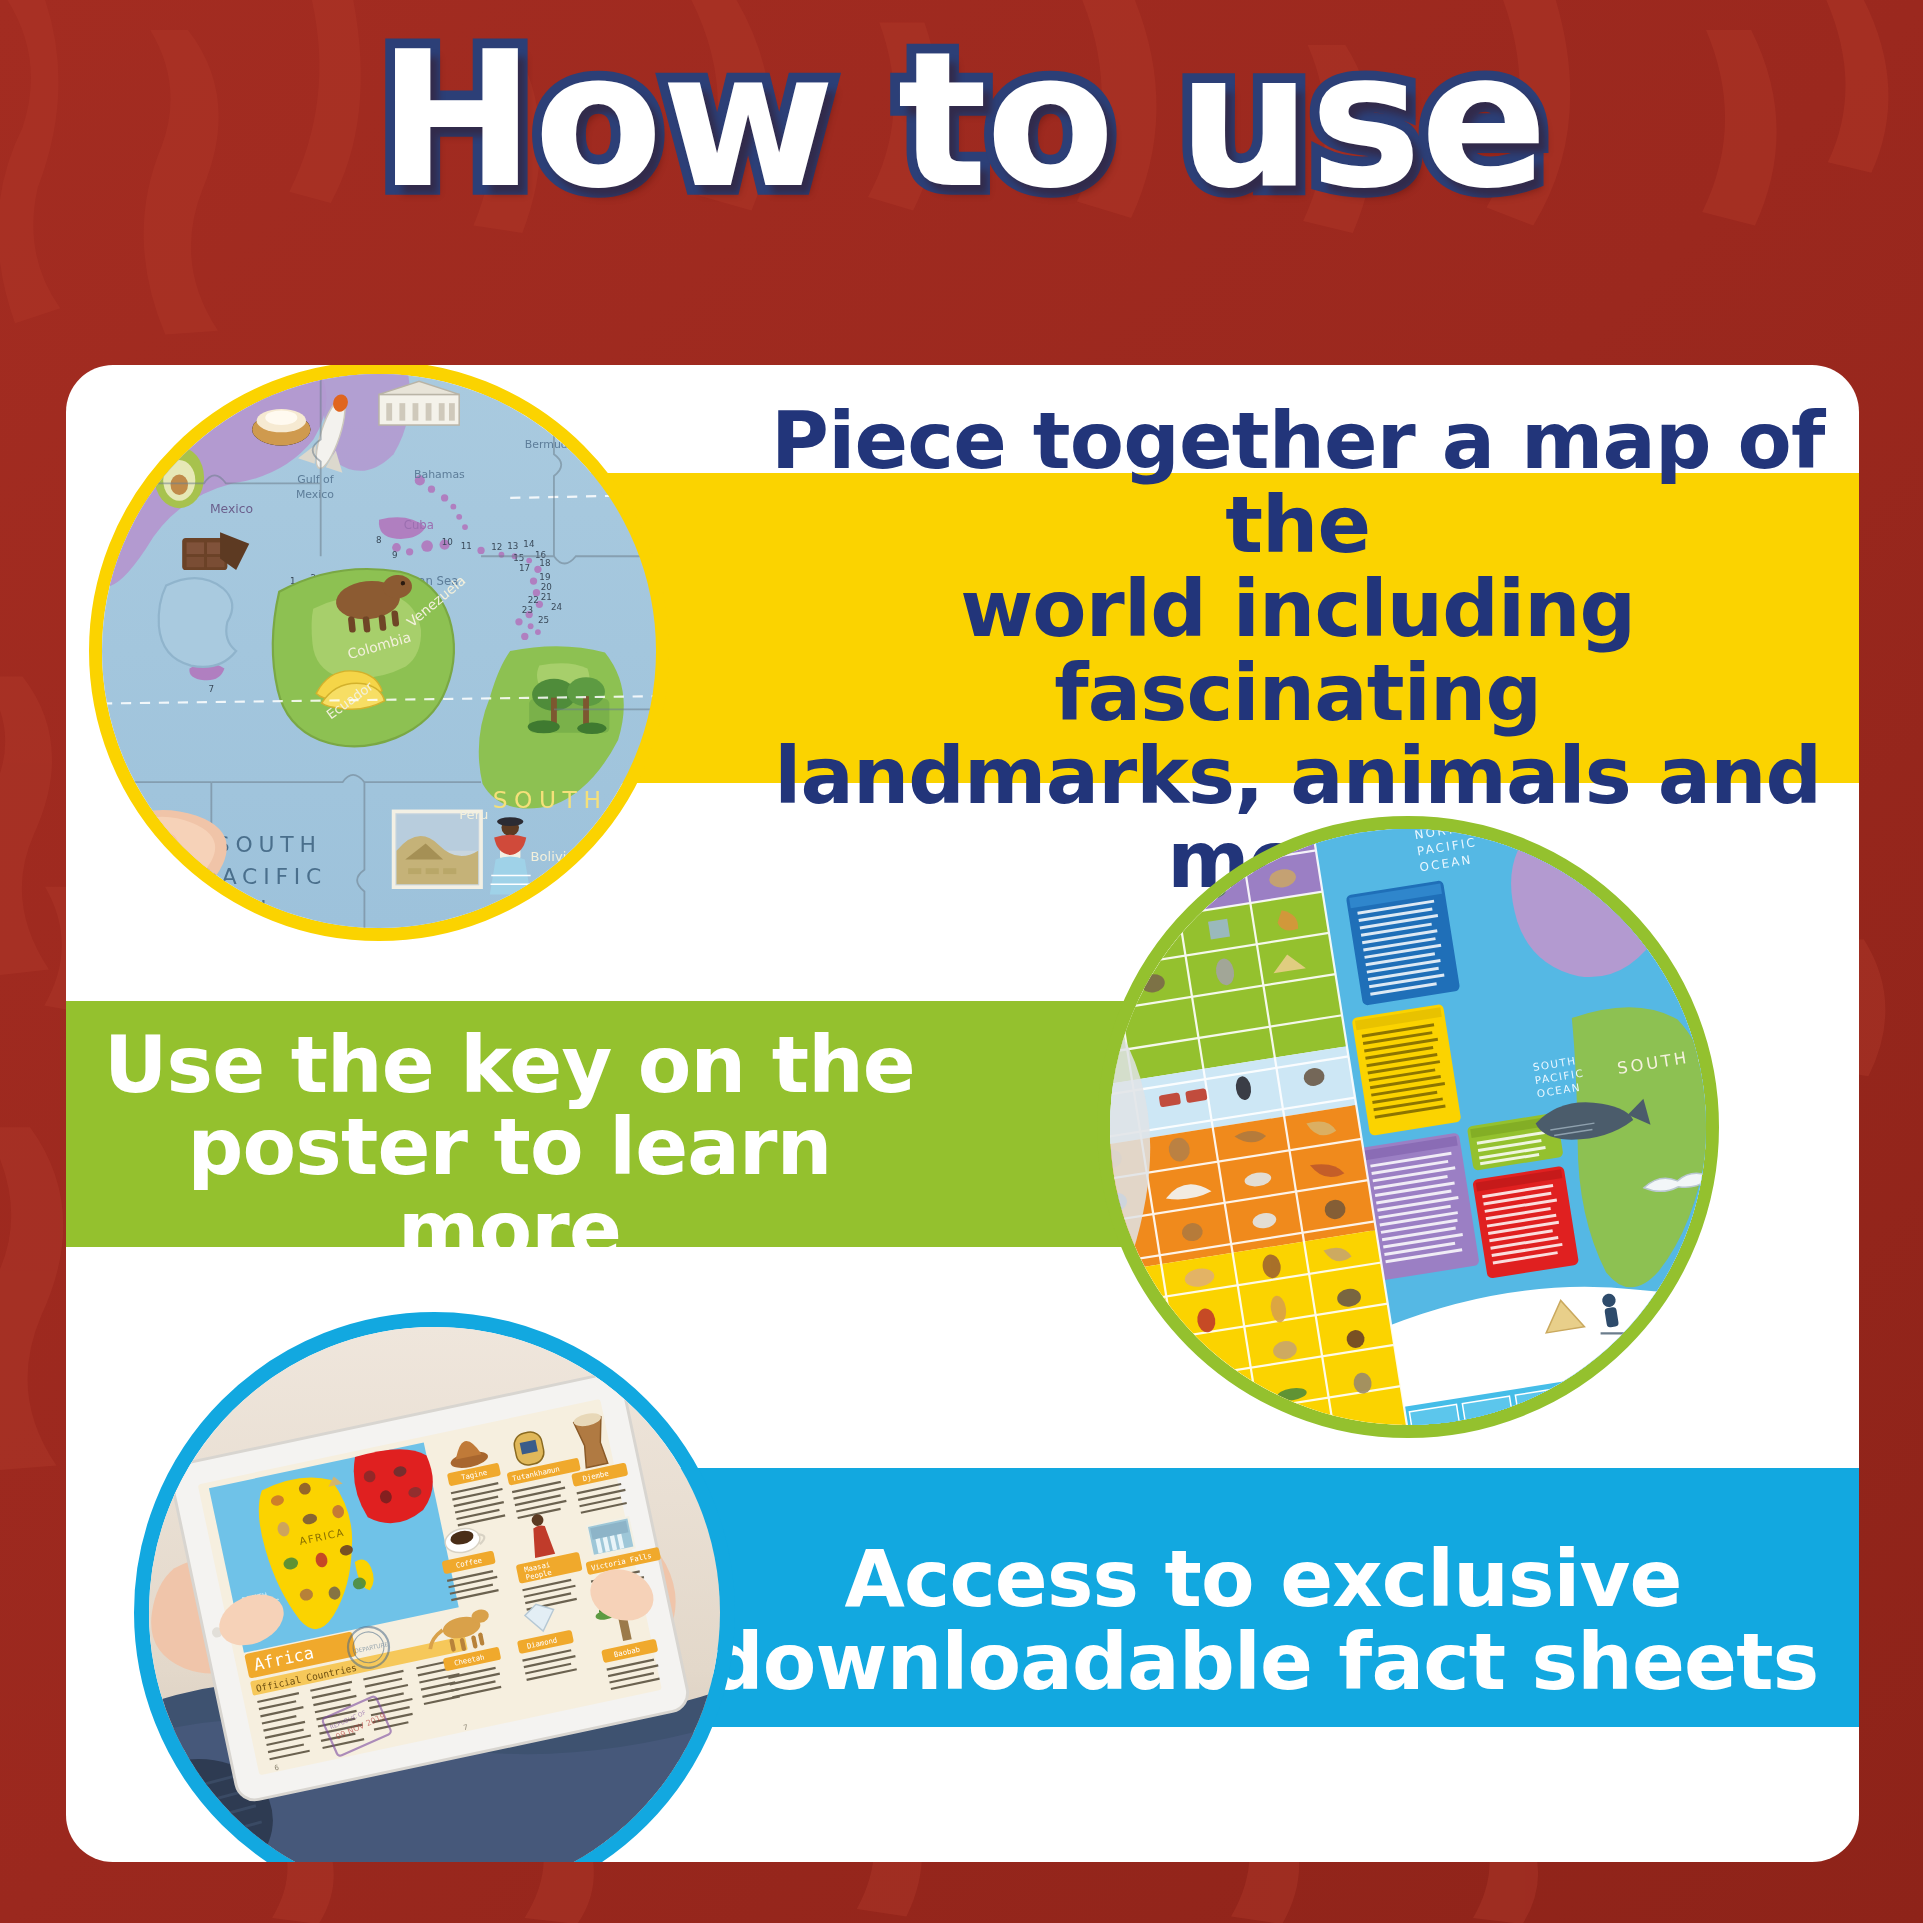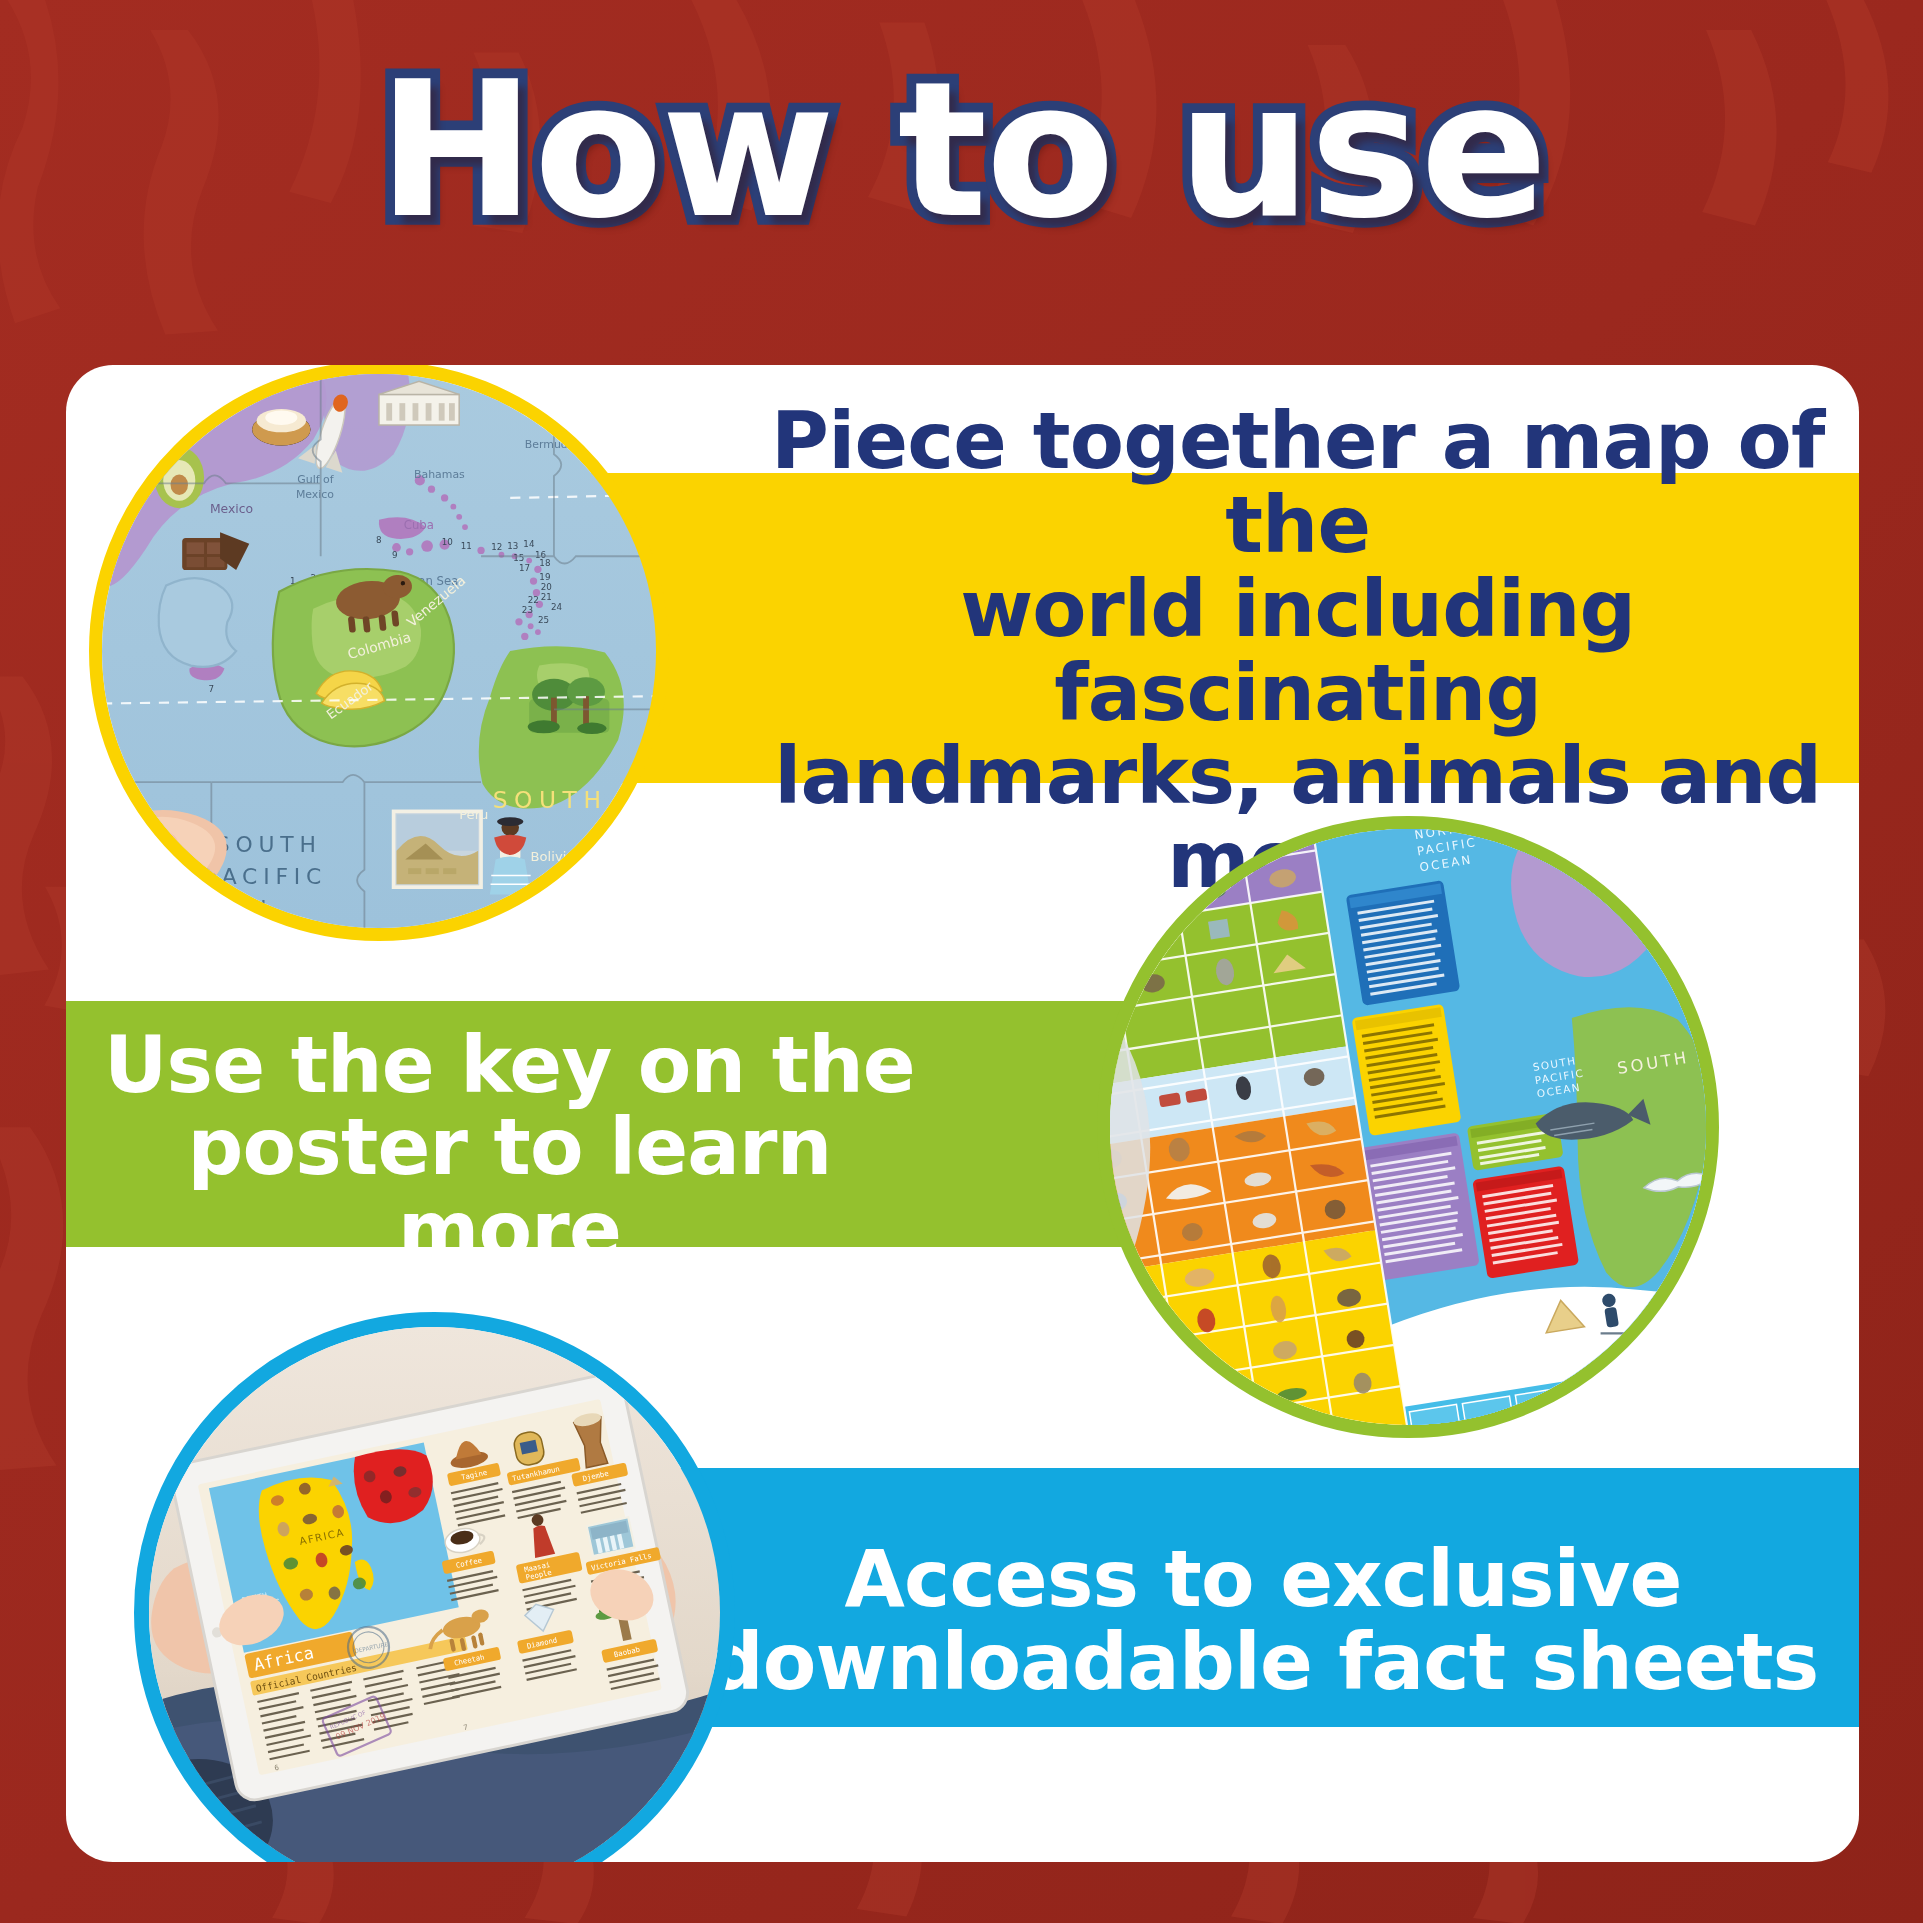--- a/index.html
+++ b/index.html
@@ -12,21 +12,21 @@
     position:relative;
   }
 
   
   .bg-root{position:absolute;inset:0;background:#9e2a20;overflow:hidden;}
   .bg-texture{position:absolute;inset:0;opacity:1;}
 
   
   .title-wrap{
     position:absolute;left:0;top:25.6px;width:1924px;height:218px;
-    display:flex;align-items:flex-end;justify-content:center;
+    display:flex;align-items:flex-start;justify-content:center;
     z-index:5;
   }
   .title{
     font-family:"DejaVu Sans",sans-serif;
     font-weight:700;
     font-size:188px;
     line-height:1;
     letter-spacing:-1.5px;
     color:#ffffff;
     -webkit-text-stroke:19.5px #2c3f77;

